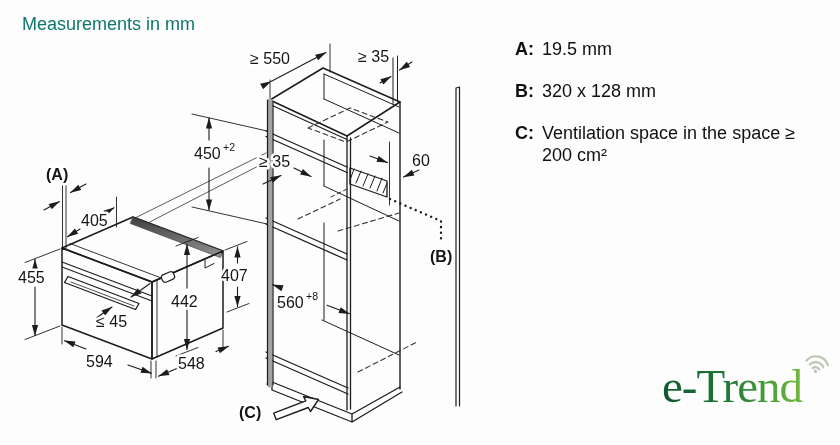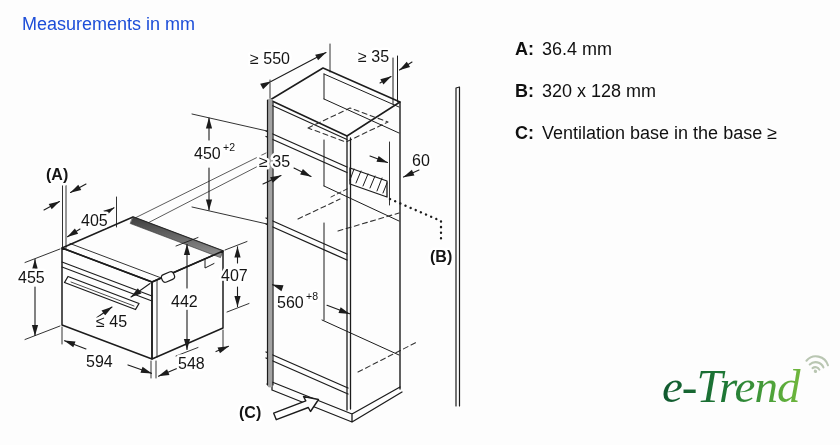--- a/index.html
+++ b/index.html
@@ -1,28 +1,28 @@
 <!DOCTYPE html>
 <html><head>
 <meta charset="utf-8">
 <style>
   html,body{margin:0;padding:0;background:#e9e9e9;}
   .page{position:relative;width:840px;height:445px;background:#fdfdfd;overflow:hidden;
         font-family:"Liberation Sans",sans-serif;color:#151515;}
-  .title{position:absolute;left:22px;top:14px;font-size:18px;color:#1d4ed8;}
+  .title{position:absolute;left:22px;top:14px;font-size:18px;color:#0f766e;}
   .diagram-svg{position:absolute;left:0;top:0;}
   svg text{font-family:"Liberation Sans",sans-serif;font-size:16px;fill:#151515;
            stroke:#ffffff;stroke-width:5px;paint-order:stroke;stroke-linejoin:round;}
   svg text.b{font-weight:bold;}
   svg text.sup{font-size:10.5px;}
   .legend{position:absolute;left:515px;top:38px;width:320px;font-size:18px;line-height:22px;color:#101010;}
   .legend-item{display:flex;margin-bottom:20px;}
   .legend-key{font-weight:bold;width:27px;flex:0 0 27px;}
   .legend-text{flex:1;}
-  .logo{position:absolute;left:662px;top:354px;width:176px;height:72px;font-style:italic;}
+  .logo{position:absolute;left:662px;top:354px;width:176px;height:72px;}
   .logo-text{position:relative;font-family:"Liberation Serif",serif;font-size:47px;line-height:64px;
              color:#2e8b3d;letter-spacing:-1px;}
   @supports ((-webkit-background-clip:text) or (background-clip:text)){
     .logo-text{background:linear-gradient(90deg,#10582f 0%,#1f7a36 38%,#55a83a 66%,#8dc63f 92%);
                -webkit-background-clip:text;background-clip:text;
                -webkit-text-fill-color:transparent;color:transparent;}
   }
   .logo-wifi{position:absolute;right:6px;top:-4px;}
 </style>
 </head>
@@ -172,34 +172,35 @@
       <text class="sup" x="306" y="300">+8</text>
       <text class="b" x="430" y="262">(B)</text>
       <text class="b" x="239" y="418">(C)</text>
     </g>
   </svg>
 
   <div class="legend">
     <div class="legend-item">
       <div class="legend-key">A:</div>
       <div class="legend-text">
-        <div>36.4 mm</div>
+        <div>19.5 mm</div>
         <div></div>
       </div>
     </div>
     <div class="legend-item">
       <div class="legend-key">B:</div>
       <div class="legend-text">
         <div>320 x 128 mm</div>
       </div>
     </div>
     <div class="legend-item">
       <div class="legend-key">C:</div>
       <div class="legend-text">
-        <div>Ventilation base in the base ≥</div>
+        <div>Ventilation space in the space ≥</div>
+        <div>200 cm²</div>
       </div>
     </div>
   </div>
 
   <div class="logo">
     <div class="logo-text">e-Trend</div>
     <svg class="logo-wifi" width="30" height="24" viewBox="0 0 30 24">
       <g transform="rotate(12 15 14)" stroke="#b9c6b2" stroke-width="2.1" fill="none" stroke-linecap="round">
         <path d="M4,13 A 12.5,12.5 0 0 1 26,13"></path>
         <path d="M8,16 A 8.5,8.5 0 0 1 22,16"></path>

